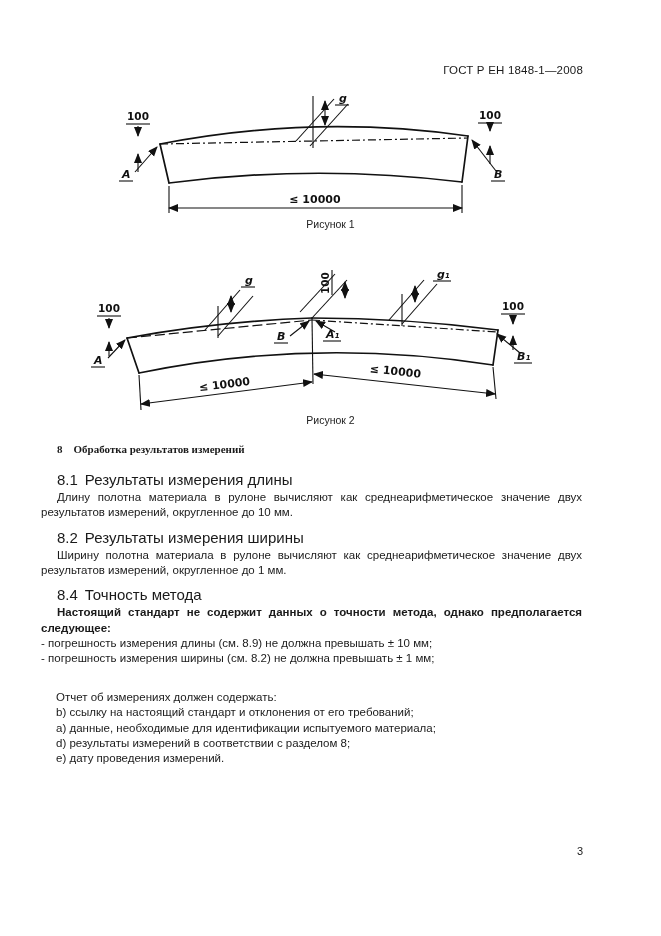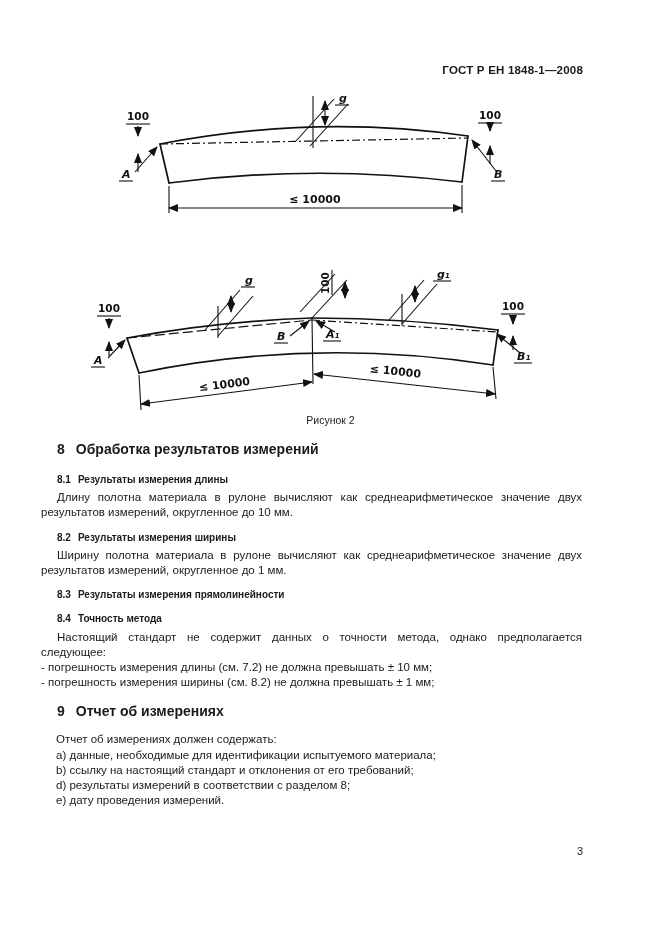--- a/index.html
+++ b/index.html
@@ -3,43 +3,43 @@
 <meta charset="utf-8">
 <style>
   html,body{margin:0;padding:0;background:#888;}
   .page{
     position:relative;width:661px;height:936px;background:#ffffff;
     font-family:"Liberation Sans", sans-serif;color:#1a1a1a;overflow:hidden;
     margin:0 auto;
   }
   .doc-header{
     position:absolute;top:64px;right:78px;
-    font-size:11.5px;font-weight:bold;letter-spacing:.2px;
+    font-size:11.5px;font-weight:normal;letter-spacing:.2px;
   }
   .fig-svg{position:absolute;}
   #fig1{left:98px;top:86px;}
   #fig2{left:83px;top:250px;}
   .fig-caption{
     position:absolute;left:0;width:661px;text-align:center;
     font-size:10.5px;color:#222;
   }
   #cap1{top:218px;}
   #cap2{top:414px;}
   .textblock{
     position:absolute;left:41px;top:440px;width:541px;
     font-size:11.5px;line-height:15.2px;
   }
   .sec-head{
     margin:0 0 14px 0;padding-left:16px;
-    font-size:14px;font-weight:bold;line-height:18px;
+    font-size:11px;font-weight:bold;line-height:18px;font-family:Liberation Serif, serif;
   }
   .sec-head .num{margin-right:11px;}
   .sub-head{
     margin:9px 0 3px 0;padding-left:16px;
-    font-size:10px;font-weight:bold;
+    font-size:15px;font-weight:normal;
   }
   .sub-head .num{margin-right:7px;}
   .para{margin:0 0 0 0;text-indent:16px;text-align:justify;}
   .plain-line{margin:0;}
   .sec9-head{margin:12px 0 12px 0;}
   .list9 div{padding-left:15px;}
   .page-num{
     position:absolute;top:845px;right:78px;font-size:11px;
   }
   
@@ -95,20 +95,21 @@
     <line class="thin" x1="37" y1="86" x2="59" y2="61" marker-end="url(#m1)"></line>
     <text class="fl" x="396" y="92">B</text>
     <line class="ul" x1="393" y1="95" x2="407" y2="95"></line>
     <line class="thin" x1="398" y1="85" x2="374" y2="54" marker-end="url(#m1)"></line>
 
     <line class="thin" x1="71" y1="100" x2="71" y2="127"></line>
     <line class="thin" x1="364" y1="99" x2="364" y2="127"></line>
     <line class="thin" x1="71" y1="122" x2="364" y2="122" marker-start="url(#m1)" marker-end="url(#m1)"></line>
     <text class="dim" x="217" y="117" text-anchor="middle">≤ 10000</text>
   </svg>
+  <div id="cap1" class="fig-caption">Рисунок 1</div>
 
   <svg id="fig2" class="fig-svg" width="505" height="168" viewBox="0 0 505 168">
     <defs>
       <marker id="m2" markerWidth="11" markerHeight="9" refX="9" refY="4" orient="auto-start-reverse" markerUnits="userSpaceOnUse">
         <path d="M0,0 L10,4 L0,8 z" fill="#111"></path>
       </marker>
     </defs>
 
     <path class="edge" d="M44,88 Q137,71 229,68"></path>
     <path class="edge" d="M229,68 Q322,68 415,80"></path>
@@ -182,39 +183,33 @@
     <div class="sub-head">
       <span class="num">8.1</span><span>Результаты измерения длины</span>
     </div>
     <p class="para">Длину полотна материала в рулоне вычисляют как среднеарифметическое значение двух результатов измерений, округленное до 10 мм.</p>
 
     <div class="sub-head">
       <span class="num">8.2</span><span>Результаты измерения ширины</span>
     </div>
     <p class="para">Ширину полотна материала в рулоне вычисляют как среднеарифметическое значение двух результатов измерений, округленное до 1 мм.</p>
 
-    <div class="sub-head">
-      <span class="num">8.3</span><span>Результаты измерения прямолинейности</span>
-    </div>
 
     <div class="sub-head">
       <span class="num">8.4</span><span>Точность метода</span>
     </div>
-    <p class="para plain-line" style="text-indent:16px;">Настоящий стандарт не содержит данных о точности метода, однако предполагается следующее:</p>
+    <p class="para plain-line" style="text-indent:16px;font-weight:bold;">Настоящий стандарт не содержит данных о точности метода, однако предполагается следующее:</p>
     <div>
-      <div class="plain-line">- погрешность измерения длины (см. 7.2) не должна превышать ± 10 мм;</div>
+      <div class="plain-line">- погрешность измерения длины (см. 8.9) не должна превышать ± 10 мм;</div>
       <div class="plain-line">- погрешность измерения ширины (см. 8.2) не должна превышать ± 1 мм;</div>
     </div>
 
-    <div class="sec-head sec9-head">
-      <span class="num">9</span><span>Отчет об измерениях</span>
-    </div>
-    <p class="para plain-line" style="text-indent:15px;margin-bottom:0;">Отчет об измерениях должен содержать:</p>
+    <p class="para plain-line" style="text-indent:15px;margin-bottom:0;margin-top:24px;">Отчет об измерениях должен содержать:</p>
     <div class="list9">
+      <div>b) ссылку на настоящий стандарт и отклонения от его требований;</div>
       <div>a) данные, необходимые для идентификации испытуемого материала;</div>
-      <div>b) ссылку на настоящий стандарт и отклонения от его требований;</div>
       <div>d) результаты измерений в соответствии с разделом 8;</div>
       <div>e) дату проведения измерений.</div>
     </div>
   </div>
 
   <div class="page-num">3</div>
 </div>
 
 </body></html>

